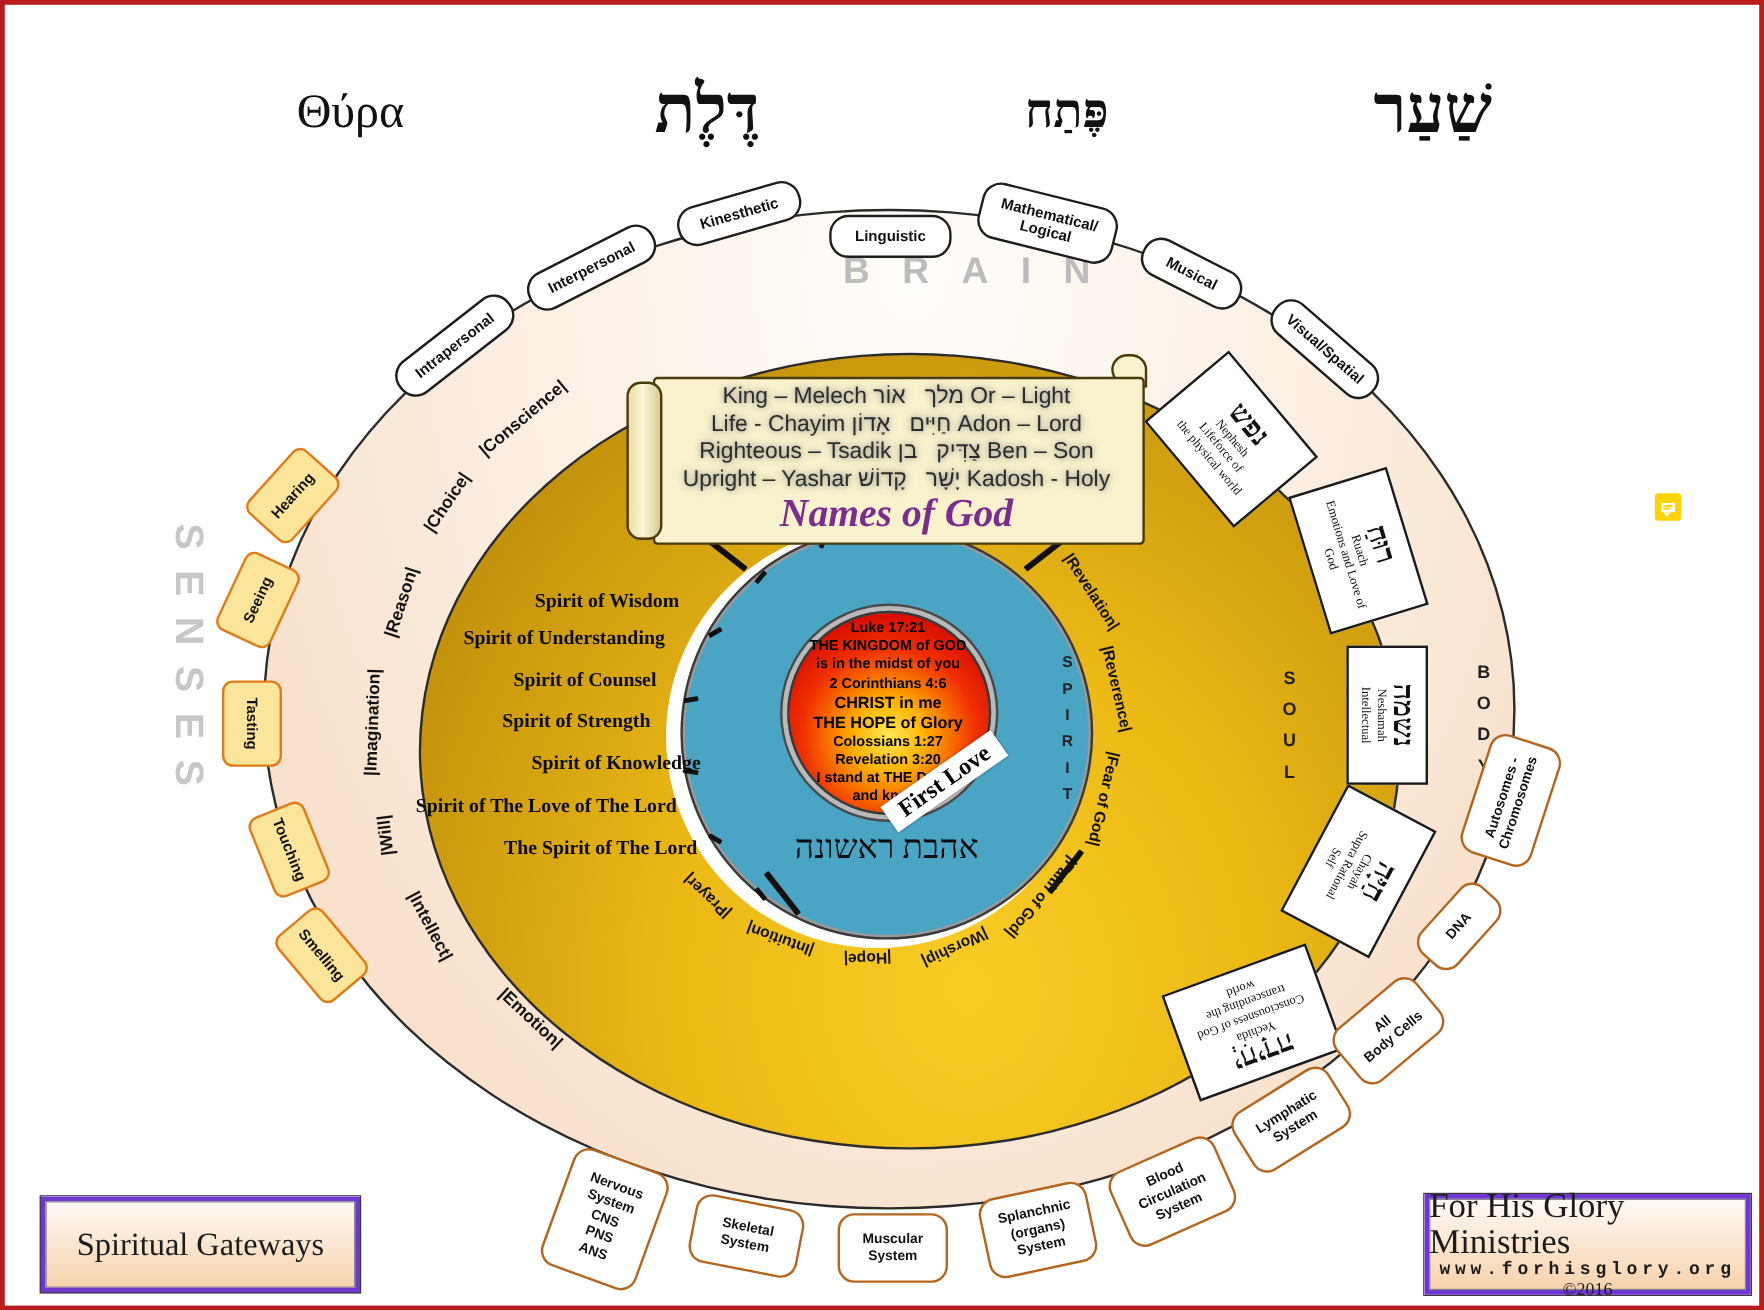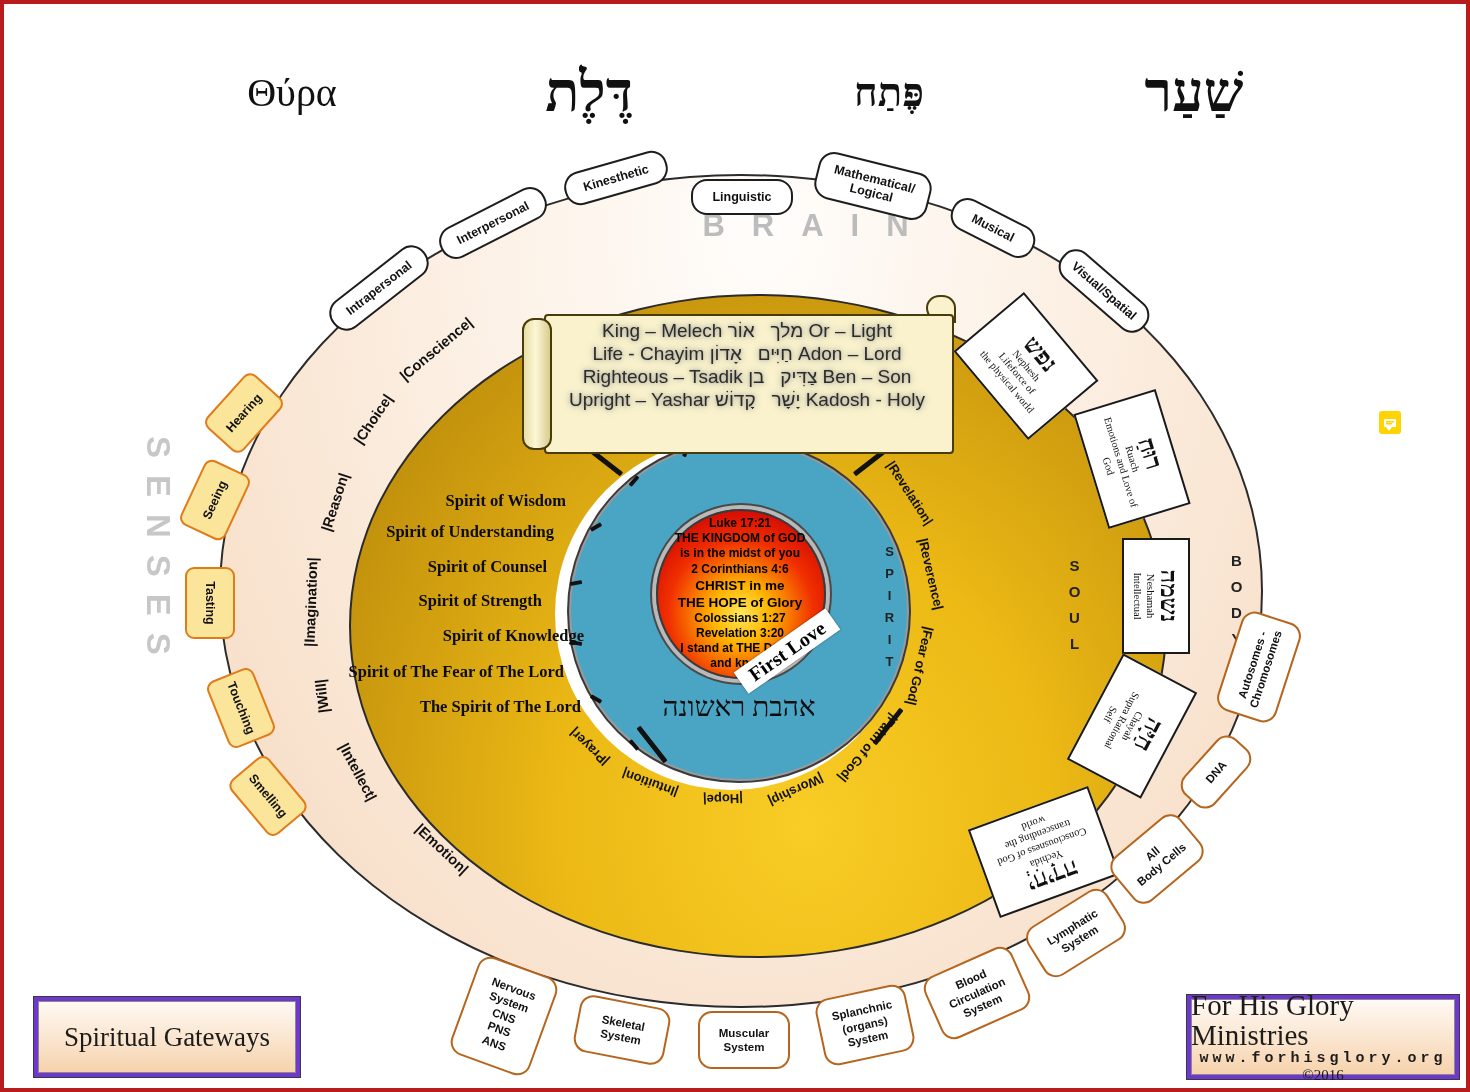--- a/index.html
+++ b/index.html
@@ -132,27 +132,28 @@
   </div>
   <div class="abs scrollrow" style="left:540px;top:339px;">
     <span>Life - Chayim חַיִּים</span>&nbsp;&nbsp;&nbsp;<span>אָדוֹן Adon – Lord</span>
   </div>
   <div class="abs scrollrow" style="left:540px;top:362px;">
     <span>Righteous – Tsadik צַדִּיק</span>&nbsp;&nbsp;&nbsp;<span>בן Ben – Son</span>
   </div>
   <div class="abs scrollrow" style="left:540px;top:385px;">
     <span>Upright – Yashar יָשָׁר</span>&nbsp;&nbsp;&nbsp;<span>קָדוֹשׁ Kadosh - Holy</span>
   </div>
+  <div class="abs scrolltitle" style="left:540px;top:406px;">Names of God</div>
 
   <div class="abs spiritlbl" style="right:900px;top:487px;">Spirit of Wisdom</div>
   <div class="abs spiritlbl" style="right:912px;top:518px;">Spirit of Understanding</div>
   <div class="abs spiritlbl" style="right:919px;top:553px;">Spirit of Counsel</div>
   <div class="abs spiritlbl" style="right:924px;top:587px;">Spirit of Strength</div>
   <div class="abs spiritlbl" style="right:882px;top:622px;">Spirit of Knowledge</div>
-  <div class="abs spiritlbl" style="right:902px;top:658px;">Spirit of The Fear of The Lord</div>
+  <div class="abs spiritlbl" style="right:902px;top:658px;">Spirit of The Love of The Lord</div>
   <div class="abs spiritlbl" style="right:885px;top:693px;">The Spirit of The Lord</div>
 
   <div class="abs ringword ctr" style="left:432px;top:345px;transform:translate(-50%,-50%) rotate(-40deg);">|Conscience|</div>
   <div class="abs ringword ctr" style="left:369px;top:415px;transform:translate(-50%,-50%) rotate(-56deg);">|Choice|</div>
   <div class="abs ringword ctr" style="left:331px;top:498px;transform:translate(-50%,-50%) rotate(-72deg);">|Reason|</div>
   <div class="abs ringword ctr" style="left:307px;top:598px;transform:translate(-50%,-50%) rotate(-88deg);">|Imagination|</div>
   <div class="abs ringword ctr" style="left:318px;top:692px;transform:translate(-50%,-50%) rotate(-97deg);">|Will|</div>
   <div class="abs ringword ctr" style="left:354px;top:768px;transform:translate(-50%,-50%) rotate(62deg);">|Intellect|</div>
   <div class="abs ringword ctr" style="left:438px;top:845px;transform:translate(-50%,-50%) rotate(43deg);">|Emotion|</div>
 

